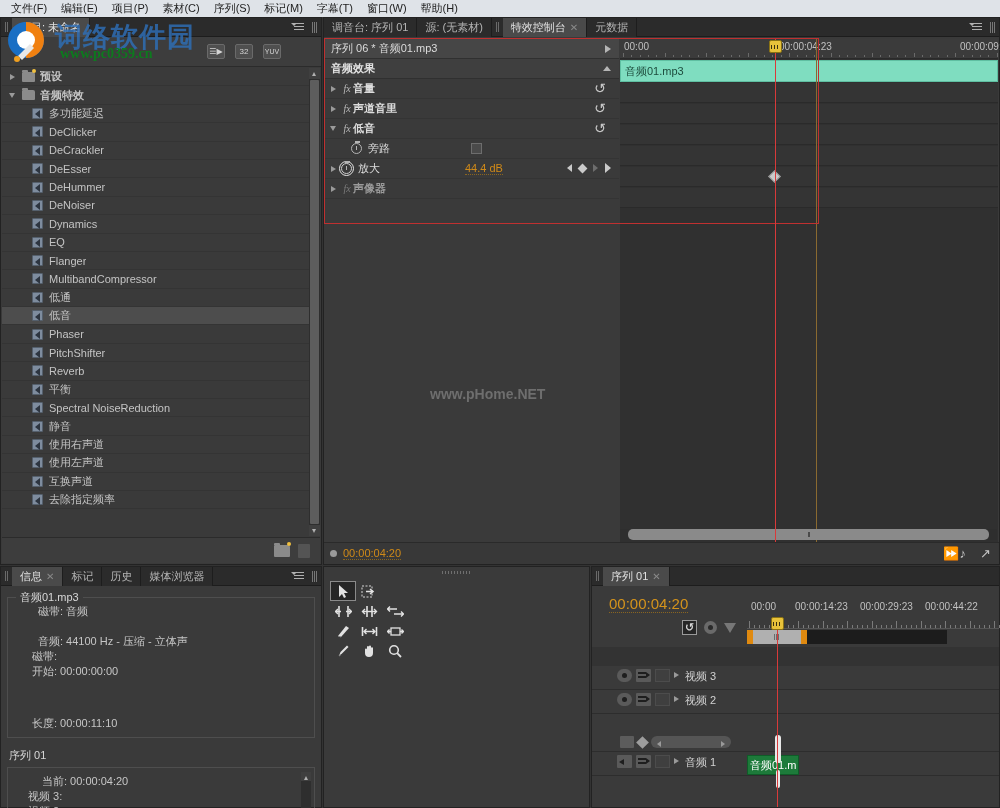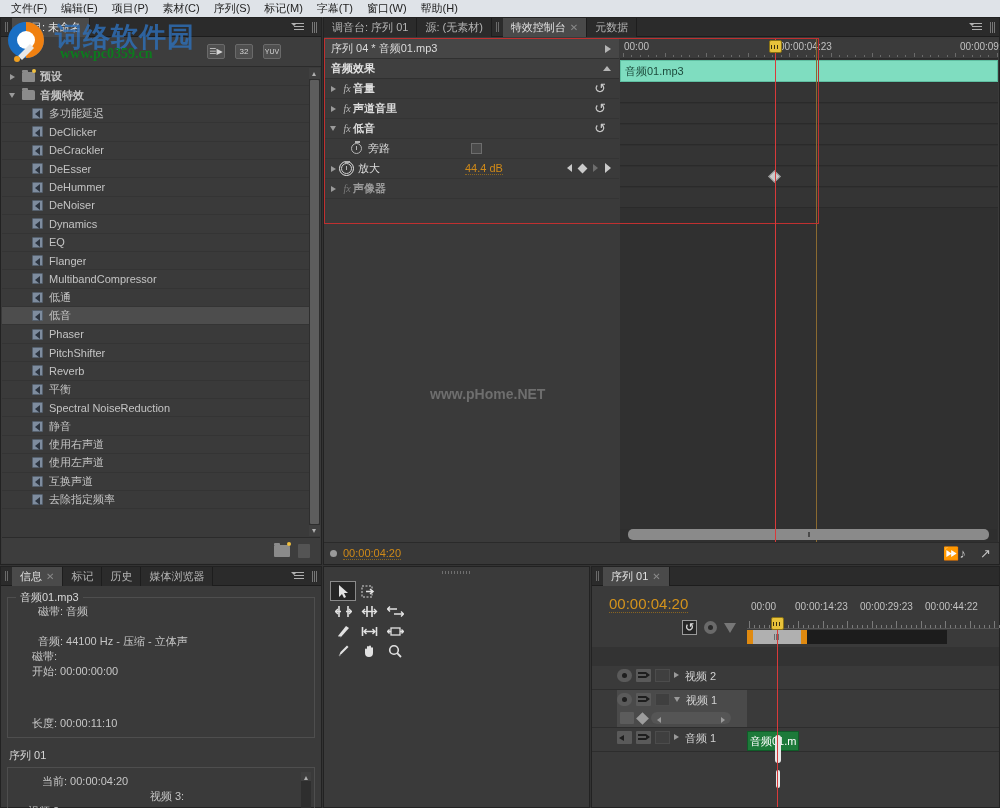--- a/index.html
+++ b/index.html
@@ -612,21 +612,21 @@
       </div>
       <div class="panel-menu-btn"></div>
       <div class="panel-drag"></div>
     </div>
 
     <div class="ec-body">
       <div class="ec-outline"></div>
 
       <div class="ec-left">
         <div class="ec-clipbar">
-          <span>序列 04 * 音频01.mp3</span>
+          <span>序列 06 * 音频01.mp3</span>
           <span class="tri"></span>
         </div>
         <div class="ec-grouphdr">
           <span>音频效果</span>
           <span class="caret"></span>
         </div>
 
         <div class="ec-row">
           <span class="tw">
               <i class="tri-r"></i>
@@ -799,21 +799,21 @@
         <div class="info-line info-indent">音频: 44100 Hz - 压缩 - 立体声</div>
         <div class="info-line info-indent" style="padding-left:16px;">磁带:</div>
         <div class="info-line info-indent" style="padding-left:16px;">开始: 00:00:00:00</div>
         <div class="info-line info-indent" style="padding-left:16px;margin-top:37px;">长度: 00:00:11:10</div>
       </div>
 
       <div class="seq-title">序列 01</div>
 
       <div class="info-box" style="margin-top:0; height:74px; position:relative;">
         <div class="info-line info-indent" style="padding-left:26px;">当前: 00:00:04:20</div>
-        <div class="info-line info-indent" style="padding-left:12px;text-align:center;">视频 3:</div>
+        <div class="info-line info-indent" style="padding-left:12px;">视频 3:</div>
         <div class="info-line info-indent" style="padding-left:12px;">视频 2:</div>
         <div class="info-line info-indent" style="padding-left:12px;">视频 1:</div>
         <div class="info-scroll" style="top:4px; bottom:4px; right:3px;">
           <div class="sb-arrow up" style="width:10px;height:9px;"></div>
         </div>
       </div>
     </div>
   </div>
 
   <div class="tools-panel">
@@ -978,40 +978,43 @@
       <div class="tl-workarea">
         <div class="tl-workarea-bar">
             <i></i>
           </div>
       </div>
 
       <div class="tl-tracks">
 
         <div class="tl-track" style="height:19px; border:none; background:#333;"></div>
 
+        <div class="tl-track" style="height:24px;">
+          <div class="tl-thead">
+            <span class="eye"></span>
+            <span class="lockbox"></span>
+            <span class="blankbox"></span>
+            <i class="tri-r" style="margin-top:3px;"></i>
+            <span class="tname">视频 3</span>
+          </div>
+          <div class="tl-content"></div>
+        </div>
 
         <div class="tl-track" style="height:24px;">
           <div class="tl-thead">
             <span class="eye"></span>
             <span class="lockbox"></span>
             <span class="blankbox"></span>
             <i class="tri-r" style="margin-top:3px;"></i>
             <span class="tname">视频 2</span>
           </div>
           <div class="tl-content"></div>
         </div>
 
         <div class="tl-track active" style="height:38px;">
-          <div class="tl-thead">
-            <span class="eye"></span>
-            <span class="lockbox"></span>
-            <span class="blankbox"></span>
-            <i class="tri-d" style="margin-top:4px;"></i>
-            <span class="tname">视频 1</span>
-          </div>
           <div class="tl-subrow">
             <span class="kfbtn"></span>
             <span class="kfdia"></span>
             <span class="kfpill"></span>
           </div>
           <div class="tl-content"></div>
         </div>
 
         <div class="tl-track" style="height:24px;">
           <div class="tl-thead">

